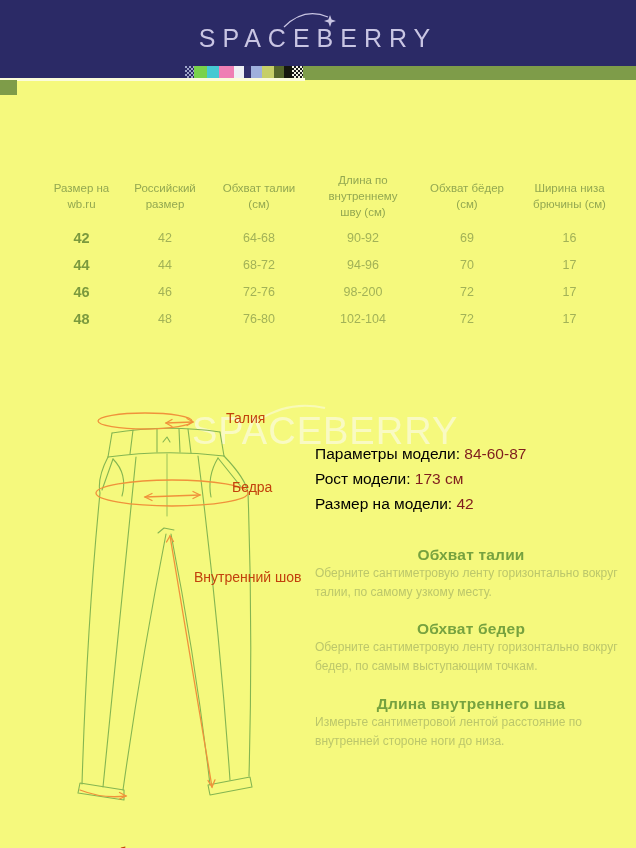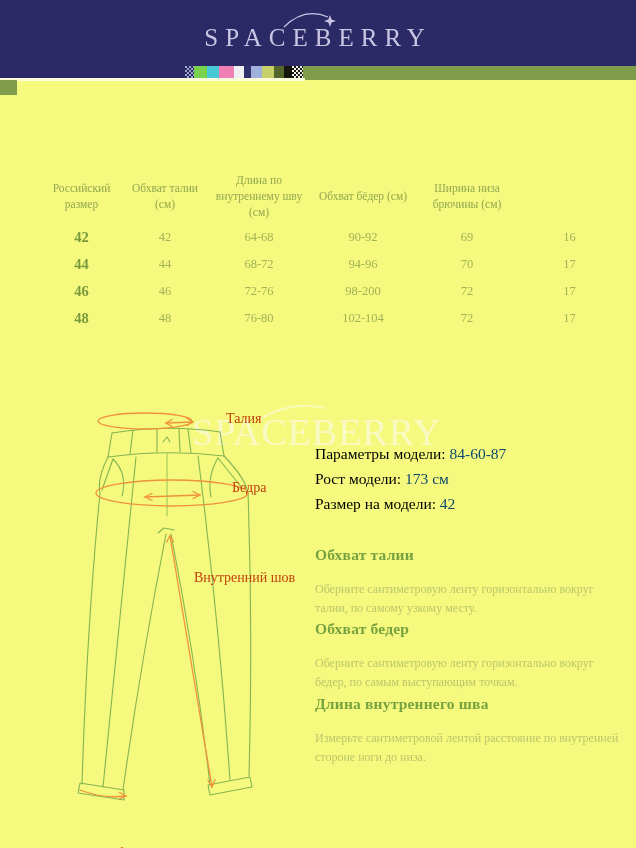--- a/index.html
+++ b/index.html
@@ -1,19 +1,19 @@
 <!DOCTYPE html>
 <html><head>
 <meta charset="utf-8">
 <style>
   html,body{margin:0;padding:0;}
   .screen{
     position:relative;width:636px;height:848px;overflow:hidden;
     background:#f5f97d;
-    font-family:Liberation Serif, serif;
+    font-family:Liberation Sans, sans-serif;
   }
   
   .topbar{position:absolute;left:0;top:0;width:636px;height:66px;background:#2b2a66;}
   .logo{position:absolute;left:0;top:24px;width:636px;text-align:center;
         color:#c9c5e3;font-size:25px;letter-spacing:7px;font-weight:400;}
   .comet{position:absolute;left:280px;top:5px;width:64px;height:28px;}
   
   .navy-ext{position:absolute;left:0;top:66px;width:190px;height:12px;background:#2b2a66;}
   .pale-line{position:absolute;left:0;top:78px;width:305px;height:3px;background:#fbfcda;}
   .glitch{position:absolute;left:185px;top:66px;width:118px;height:13px;display:flex;}
@@ -49,25 +49,25 @@
   .pants-svg{position:absolute;left:60px;top:400px;width:240px;height:440px;}
   .dlabel{position:absolute;color:#c2410c;font-size:14px;line-height:19px;}
   .lbl-waist{left:226px;top:409px;}
   .lbl-hips{left:232px;top:478px;}
   .lbl-inseam{left:194px;top:568px;width:112px;}
   .lbl-hem{left:90px;top:844px;}
   
   .model-info{position:absolute;left:315px;top:441px;width:312px;
               font-size:15.5px;line-height:25px;}
   .mi-label{color:#000000;}
-  .mi-value{color:#0c4a6e;text-align:right;}
+  .mi-value{color:#7f1d1d;text-align:right;}
   .section{position:absolute;left:315px;width:312px;}
   .sec1{top:546px;} .sec2{top:620px;} .sec3{top:695px;}
-  .sec-title{color:#76a23f;font-size:15.5px;font-weight:bold;letter-spacing:.2px;}
-  .sec-desc{margin-top:16px;color:#bcc76b;font-size:12px;line-height:19px;}
+  .sec-title{color:#76a23f;font-size:15.5px;font-weight:bold;letter-spacing:.2px;text-align:center;}
+  .sec-desc{margin-top:0;color:#bcc76b;font-size:12px;line-height:19px;}
 </style>
 </head>
 <body>
 
 <div class="screen">
 
   <div class="topbar">
     <svg class="comet" viewBox="0 0 64 28">
       <path d="M4,22 Q24,2 48,12" fill="none" stroke="#c9c5e3" stroke-width="1.2"></path>
       <path d="M50,10 L51.6,14.4 L56,16 L51.6,17.6 L50,22 L48.4,17.6 L44,16 L48.4,14.4 Z" fill="#c9c5e3"></path>
@@ -88,20 +88,21 @@
     <span class="g9"></span>
       <span class="g10"></span>
       <span class="g11"></span>
   </div>
   <div class="olive-band"></div>
   <div class="pale-line"></div>
   <div class="olive-square"></div>
 
   <div class="size-table">
     <div class="thead">
+      <div class="th">Размер на wb.ru</div>
       <div class="th">Российский размер</div>
       <div class="th">Обхват талии (см)</div>
       <div class="th">Длина по внутреннему шву (см)</div>
       <div class="th">Обхват бёдер (см)</div>
       <div class="th">Ширина низа брючины (см)</div>
     </div>
     <div class="gap"></div>
     <div class="trow">
       <div class="td first">42</div>
       <div class="td">42</div>

